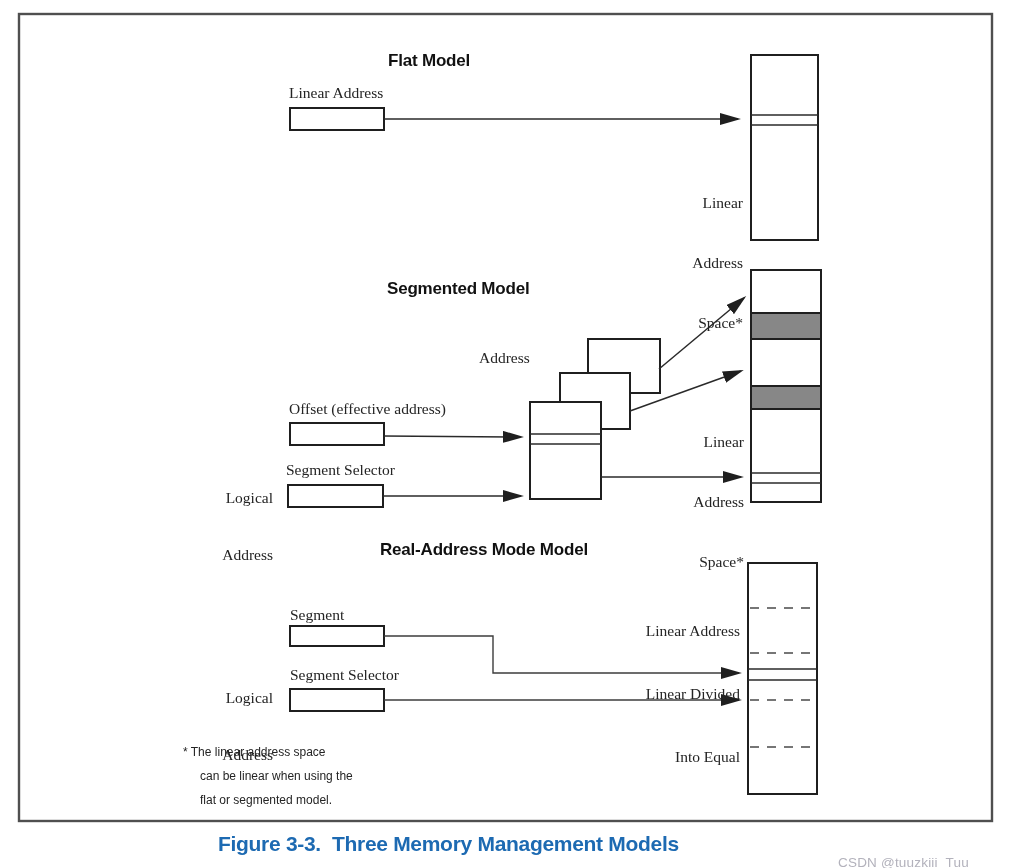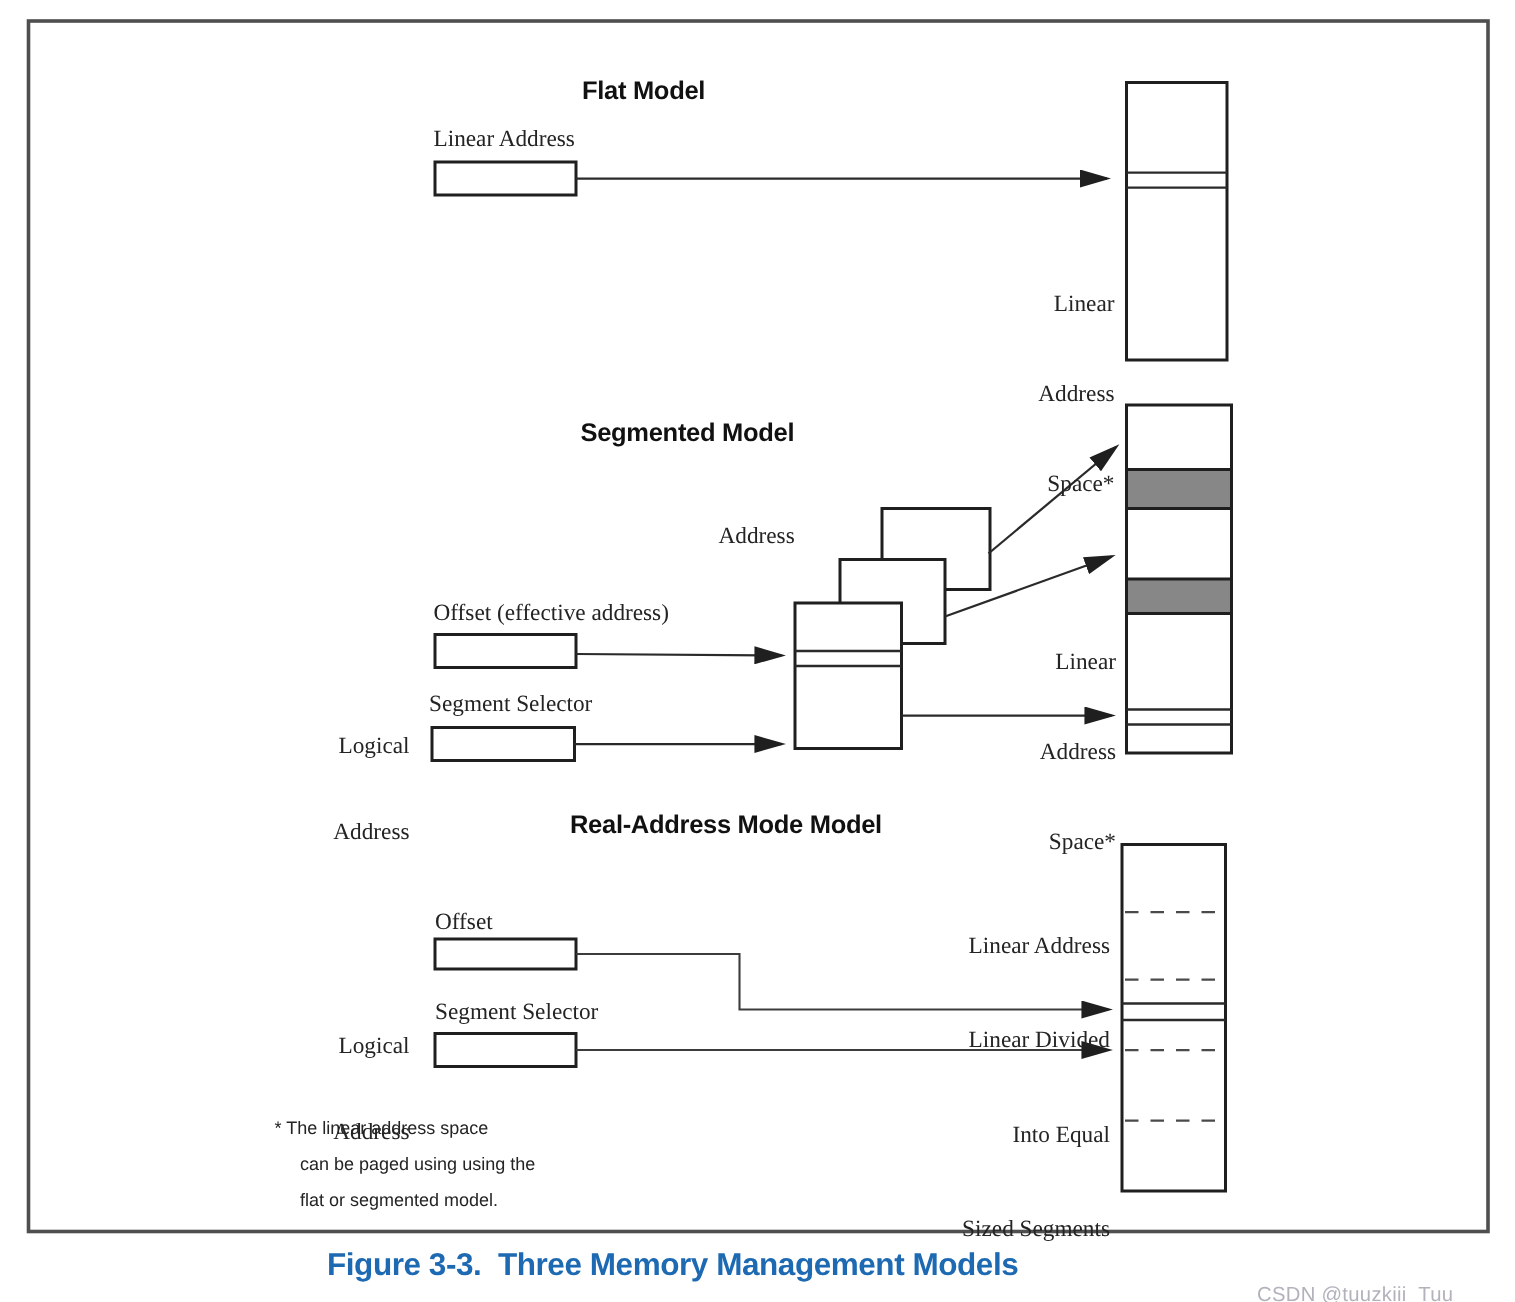--- a/index.html
+++ b/index.html
@@ -91,35 +91,34 @@
     <span class="ln">Address</span>
   </div>
   <div class="lbl" style="left:286px;top:460px;">Segment Selector</div>
   <div class="lbl right" style="left:620px;top:392px;width:124px;">
     <span class="ln">Linear</span>
     <span class="ln">Address</span>
     <span class="ln">Space*</span>
   </div>
 
   <div class="model-title" style="left:380px;top:540px;width:220px;">Real-Address Mode Model</div>
-  <div class="lbl" style="left:290px;top:605px;">Offset</div>
+  <div class="lbl" style="left:290px;top:605px;">Segment</div>
   <div class="lbl right" style="left:185px;top:650px;width:88px;line-height:19px;">
     <span class="ln">Logical</span>
     <span class="ln">Address</span>
   </div>
   <div class="lbl" style="left:290px;top:665px;">Segment Selector</div>
   <div class="lbl right" style="left:560px;top:578px;width:180px;line-height:21px;">
     <span class="ln">Linear Address</span>
     <span class="ln">Linear Divided</span>
     <span class="ln">Into Equal</span>
-    <span class="ln">Sized Segments</span>
   </div>
 
   <div class="footnote">
     <div>* The linear address space</div>
-    <div class="cont">can be paged using using the</div>
+    <div class="cont">can be linear when using the</div>
     <div class="cont">flat or segmented model.</div>
   </div>
 
   <div class="caption" style="color: rgb(29, 106, 178);">Figure 3-3.  Three Memory Management Models</div>
   <div class="watermark" style="color: rgb(179, 178, 188);">CSDN @tuuzkiii_Tuu</div>
 
 </div>
 
 </body></html>

